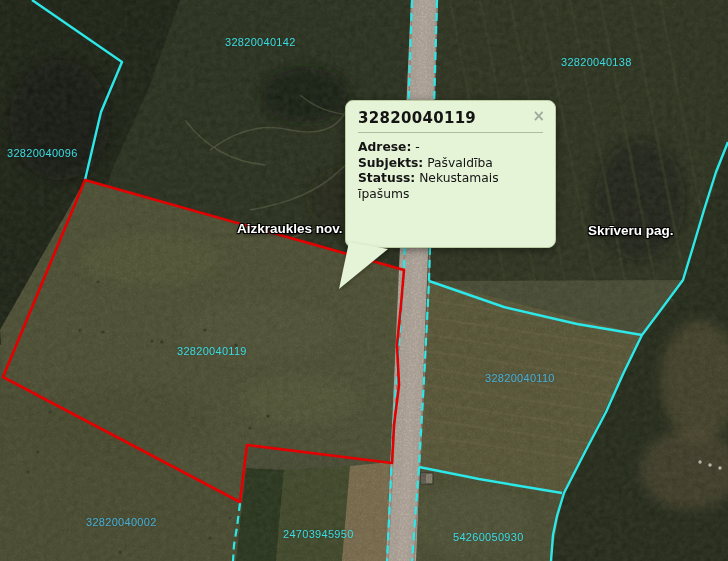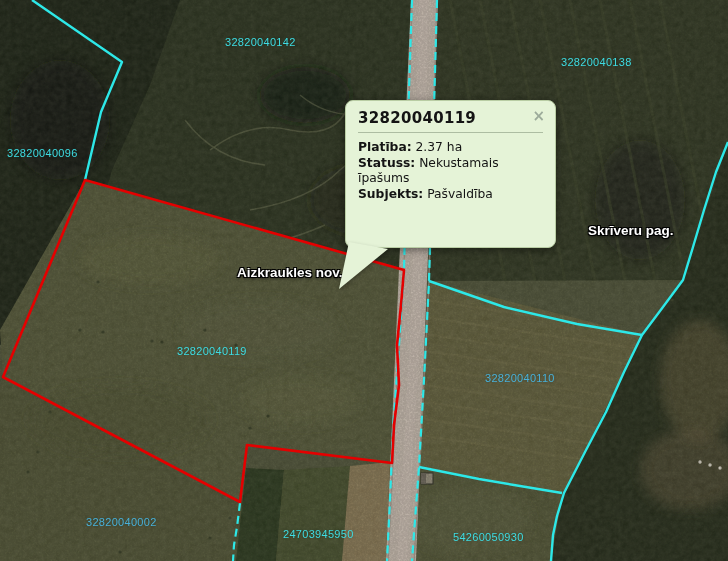--- a/index.html
+++ b/index.html
@@ -188,34 +188,34 @@
       <div class="parcel-label" style="left: 561px; top: 56px;">32820040138</div>
       <div class="parcel-label" style="left: 7px; top: 147px;">32820040096</div>
       <div class="parcel-label" style="left: 177px; top: 345px;">32820040119</div>
       <div class="parcel-label dark" style="left: 485px; top: 372px;">32820040110</div>
       <div class="parcel-label dark" style="left: 78px; top: 516px; margin-left: 8px;">32820040002</div>
       <div class="parcel-label" style="left: 283px; top: 528px;">24703945950</div>
       <div class="parcel-label" style="left: 453px; top: 531px;">54260050930</div>
     </div>
 
   <div class="labels">
-      <div class="place-label" style="left: 237px; top: 221px; margin-top: 44px;">Aizkraukles nov.</div>
+      <div class="place-label" style="left: 237px; top: 221px;">Aizkraukles nov.</div>
       <div class="place-label" style="left: 588px; top: 223px; text-align: right;">Skrīveru pag.</div>
     </div>
 
   <svg class="tail" width="56" height="52" viewBox="0 0 56 52">
     <polygon points="13,2 52,9 3,49"></polygon>
   </svg>
 
   <div class="popup">
     <div class="popup-head">
       <span class="popup-title">32820040119</span>
       <span class="close">×</span>
     </div>
     <div class="divider"></div>
     <div class="fields">
-        <div class="field"><b>Platība:</b> 2.37 ha</div>
+        <div class="field"><b>Adrese:</b> -</div>
+        <div class="field"><b>Subjekts:</b> Pašvaldība</div>
         <div class="field"><b>Statuss:</b> Nekustamais īpašums</div>
-        <div class="field"><b>Subjekts:</b> Pašvaldība</div>
       </div>
   </div>
 
 </div>
 
 </body></html>

